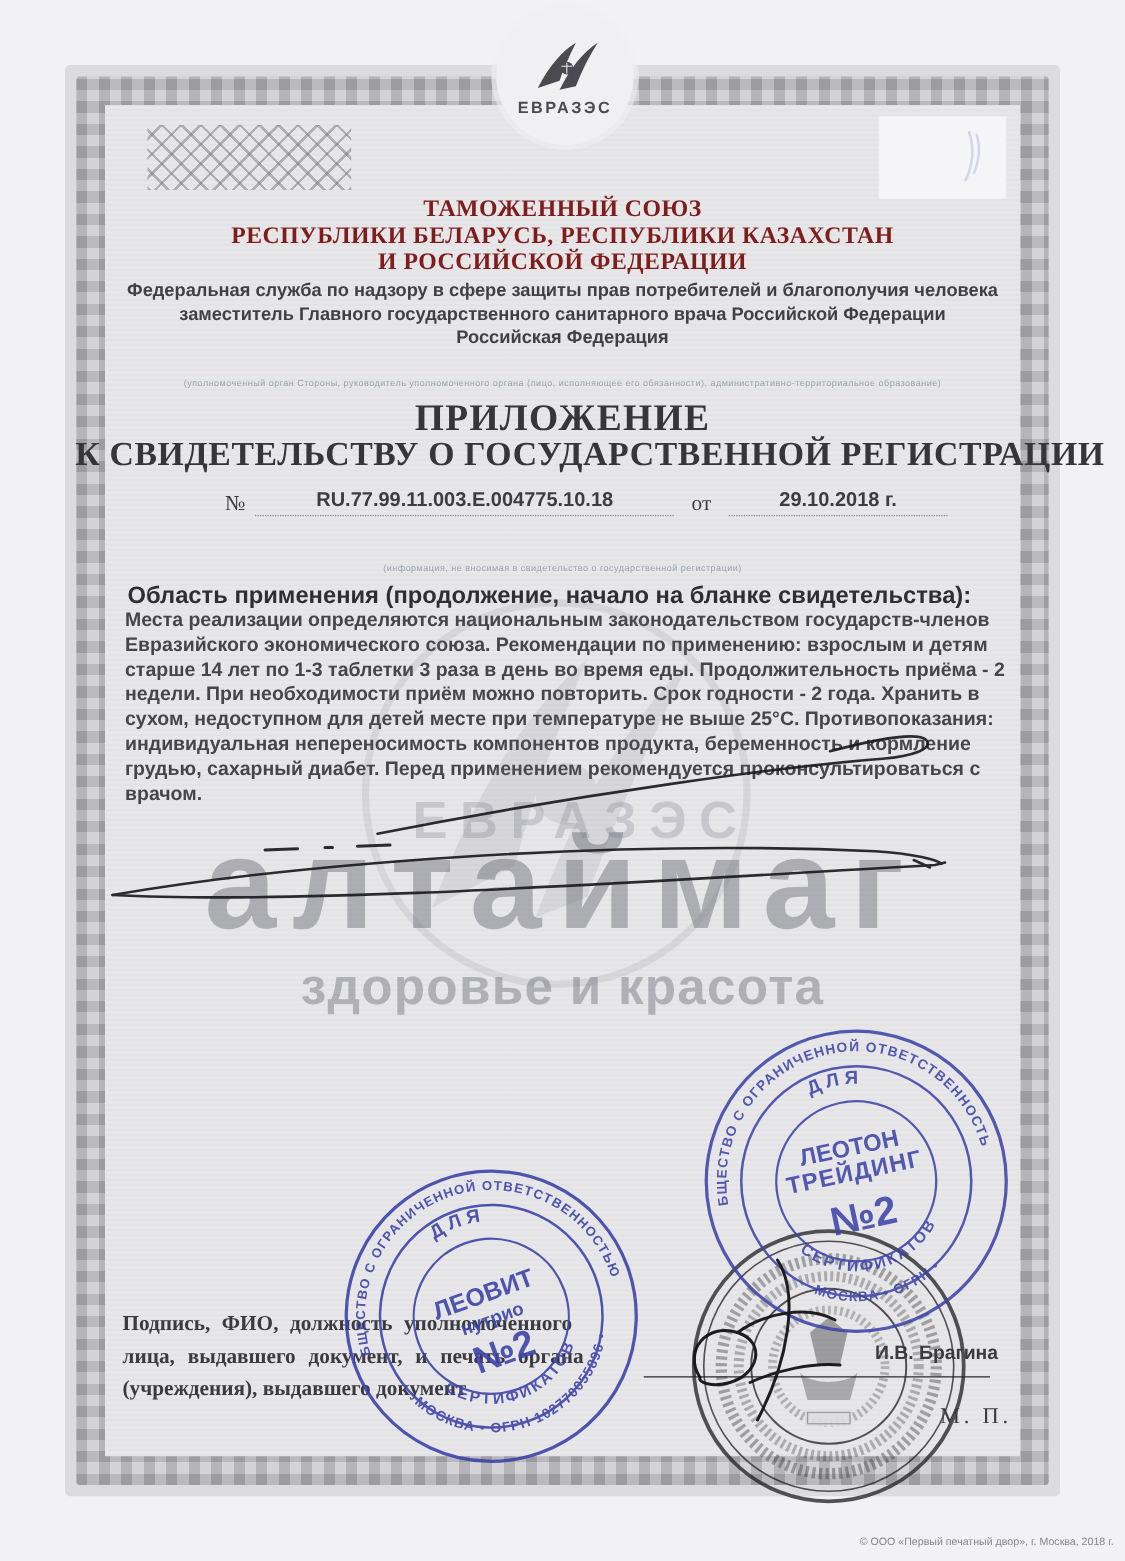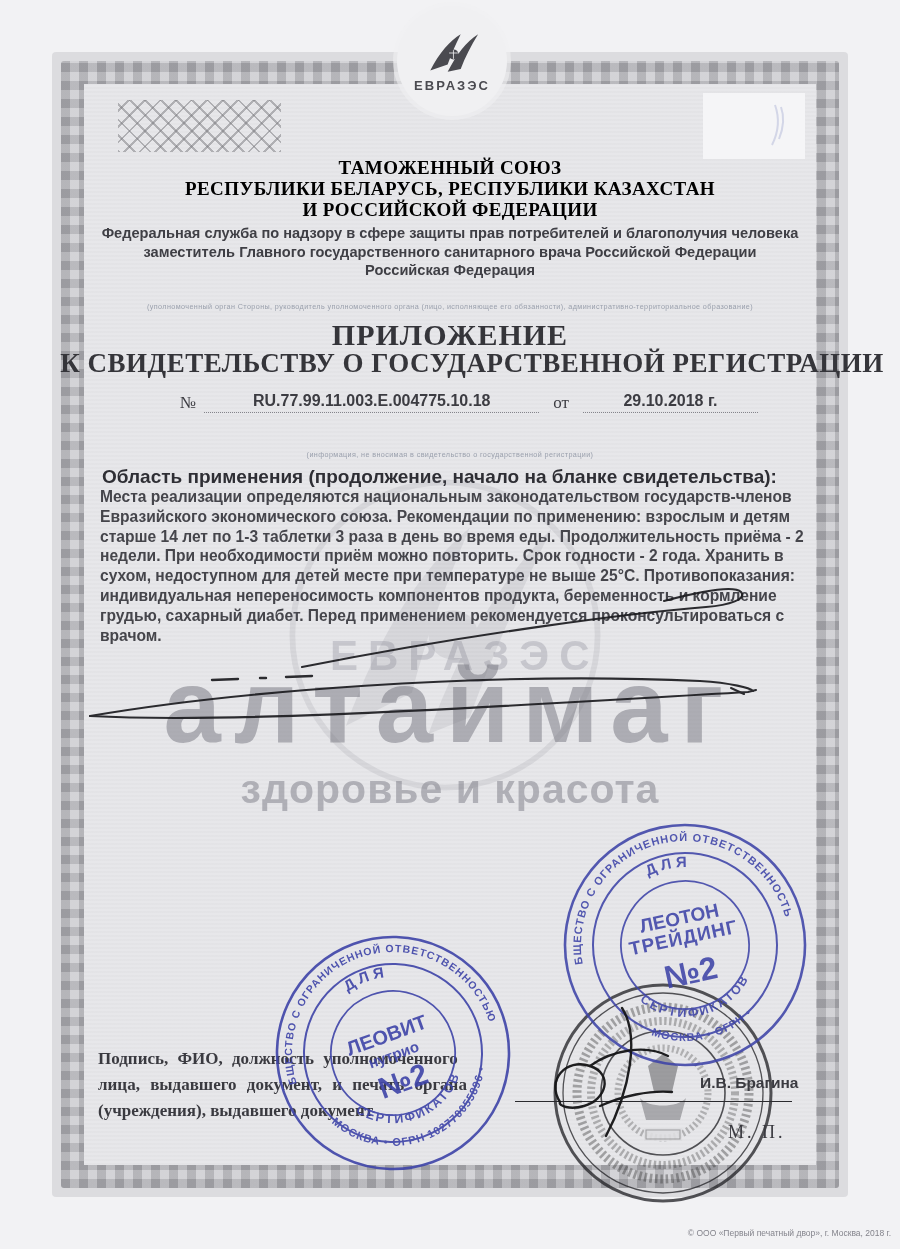--- a/index.html
+++ b/index.html
@@ -26,21 +26,21 @@
     box-shadow:0 0 0 4px rgba(240,240,242,.6);}
   .logo-name{font-weight:bold;font-size:13px;letter-spacing:2px;color:#4a4a50;margin-top:2px;}
 
   .lattice{position:absolute;left:118px;top:100px;width:163px;height:52px;opacity:.8;
     background:
       repeating-linear-gradient(45deg, rgba(95,95,100,.5) 0 2px, transparent 2px 11px),
       repeating-linear-gradient(-45deg, rgba(95,95,100,.5) 0 2px, transparent 2px 11px);}
   .white-patch{position:absolute;left:703px;top:93px;width:102px;height:66px;background:#f5f5f7;}
 
   
-  .hdr{position:absolute;left:0;width:900px;text-align:center;color:#000000;}
+  .hdr{position:absolute;left:0;width:900px;text-align:center;color:#7f1d1d;}
   .hdr-serif{font-family:"Liberation Serif",serif;font-weight:bold;font-size:19px;letter-spacing:.4px;}
   .hdr-sans{font-size:14.6px;font-weight:600;color:#3f3f45;}
   .boiler{position:absolute;left:0;width:900px;text-align:center;font-size:7.2px;color:#9aa0ad;
     letter-spacing:.4px;filter:blur(.35px);}
 
   .title{position:absolute;left:0;width:900px;text-align:center;font-family:"Liberation Serif",serif;
     font-weight:bold;color:#35353a;}
   .t1{top:318px;font-size:30px;letter-spacing:1px;}
   .t2{top:348px;font-size:27px;letter-spacing:.5px;padding-left:22px;}
 
@@ -76,21 +76,21 @@
   .stamp-black{left:548px;top:978px;filter:blur(.5px);z-index:5;}
   .sig-bottom{position:absolute;left:0;top:0;z-index:7;}
 
   
   .caption{position:absolute;left:98px;top:1046px;width:402px;font-family:"Liberation Serif",serif;
     font-size:17px;line-height:26px;font-weight:600;color:#3a3a40;z-index:3;}
   .caption .l1{word-spacing:5px;}
   .caption .l2{word-spacing:6px;}
   .signer{position:absolute;left:700px;top:1074px;font-size:15.5px;font-weight:600;color:#3a3a40;z-index:7;}
   .sign-line{position:absolute;left:515px;top:1101px;width:277px;border-top:1.8px solid #2a2a2e;z-index:6;}
-  .mp{position:absolute;left:728px;top:1122px;font-family:"Liberation Serif",serif;font-size:18px;
+  .mp{position:absolute;left:752px;top:1122px;font-family:"Liberation Serif",serif;font-size:18px;
     letter-spacing:3px;color:#3a3a40;z-index:7;}
 
   .fineprint{position:absolute;right:9px;top:1228px;font-size:8.5px;color:#84848c;z-index:8;}
 
   .stamp text{font-family:"Liberation Sans",sans-serif;}
 </style>
 </head>
 <body>
 
 <div class="page">

